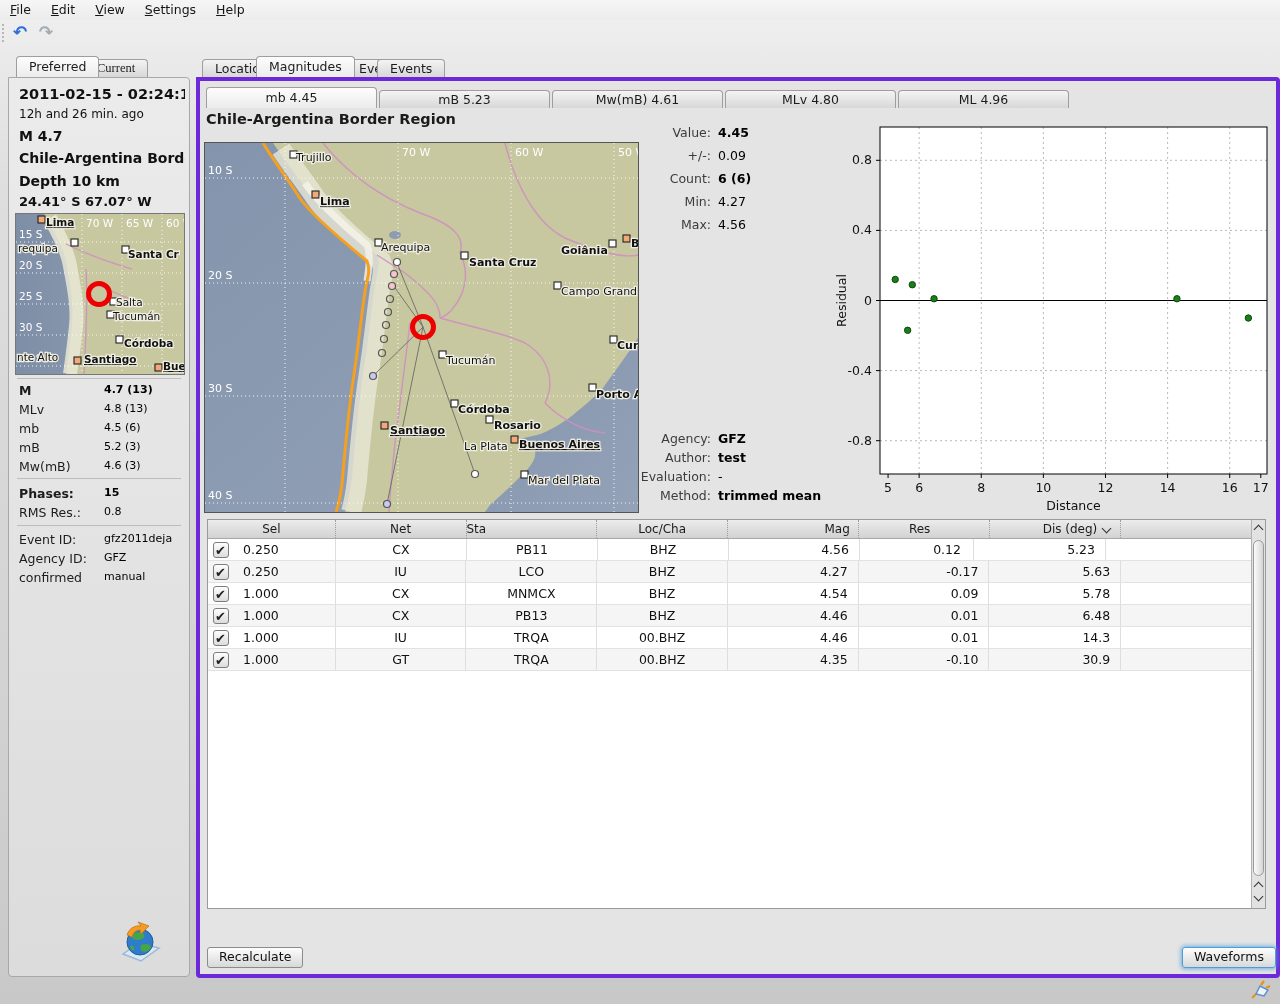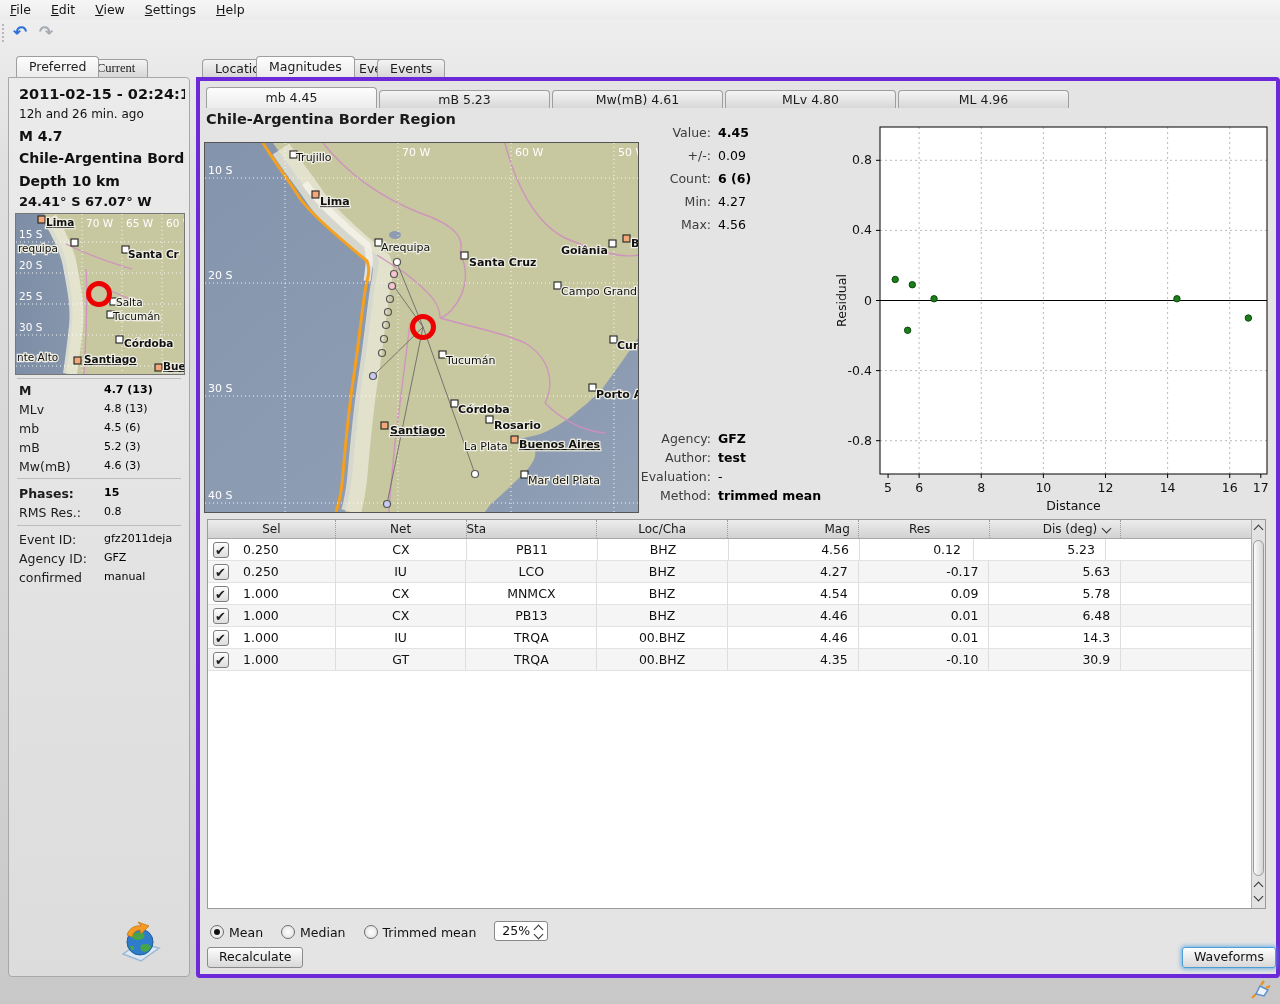--- a/index.html
+++ b/index.html
@@ -431,21 +431,20 @@
         </div>
       </div>
     <div class="sbar">
       <span class="chev up" style="top:6px;"></span>
       <div class="sb-thumb"></div>
       <span class="chev up" style="bottom:18px;"></span>
       <span class="chev down" style="bottom:8px;"></span>
     </div>
   </div>
 
-  <div class="controls" id="controls-row"><span class="radio on"></span><span class="radio-lbl">Mean</span><span class="radio"></span><span class="radio-lbl">Median</span><span class="radio"></span><span class="radio-lbl">Trimmed mean</span><span class="spin"><span class="v">25%</span><span class="chev up"></span><span class="chev down"></span></span></div>
   <div class="btn" id="recalculate-btn">Recalculate</div>
   <div class="btn" id="waveforms-btn">Waveforms</div>
 </div>
 
 <svg id="plug-icon" width="24" height="24" viewBox="0 0 24 24">
   <path d="M 4,20 L 9,15" stroke="#e8921a" stroke-width="2" fill="none"></path>
   <path d="M 8,16 L 12,8 L 20,12 L 16,18 Z" fill="#eef3fa" stroke="#5b8fd0" stroke-width="1.4"></path>
   <path d="M 13,7 L 16,3 M 18,10 L 22,8" stroke="#e8921a" stroke-width="2.2"></path>
 </svg>
 

